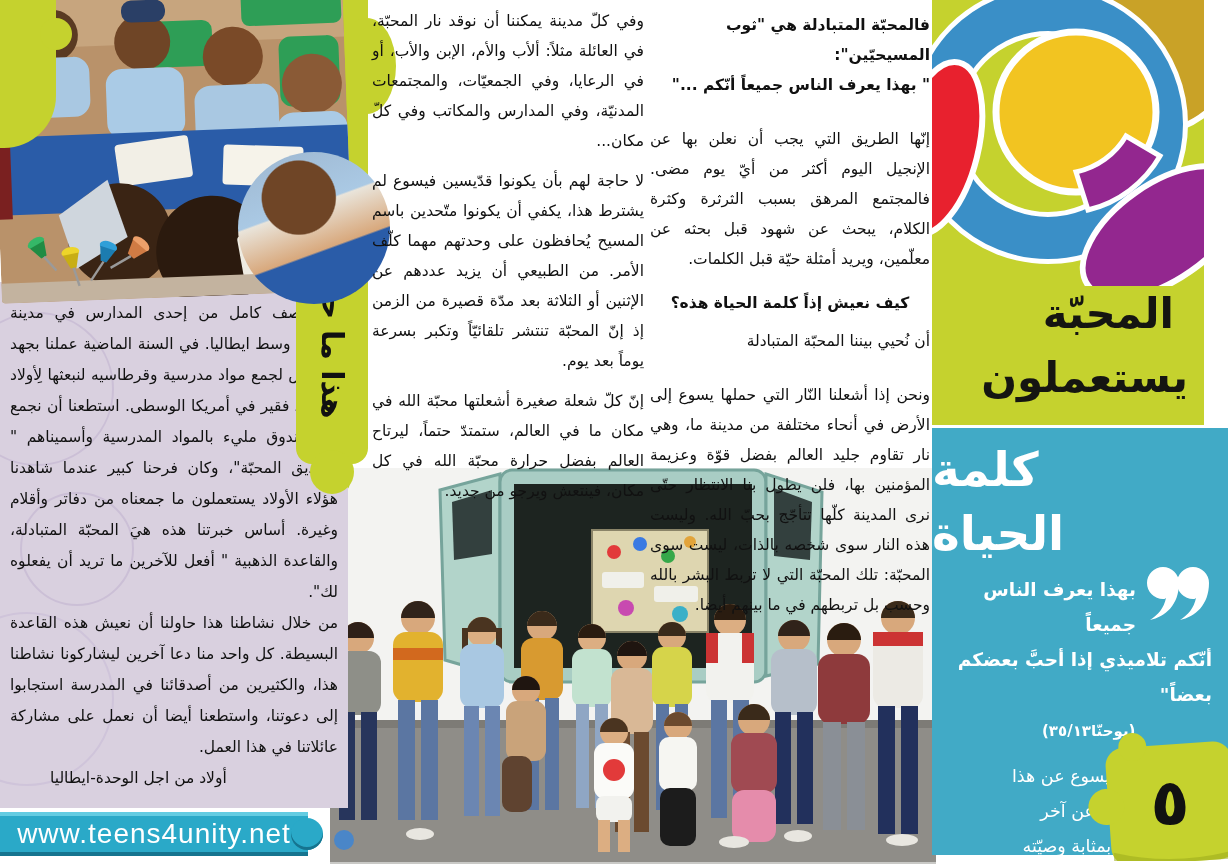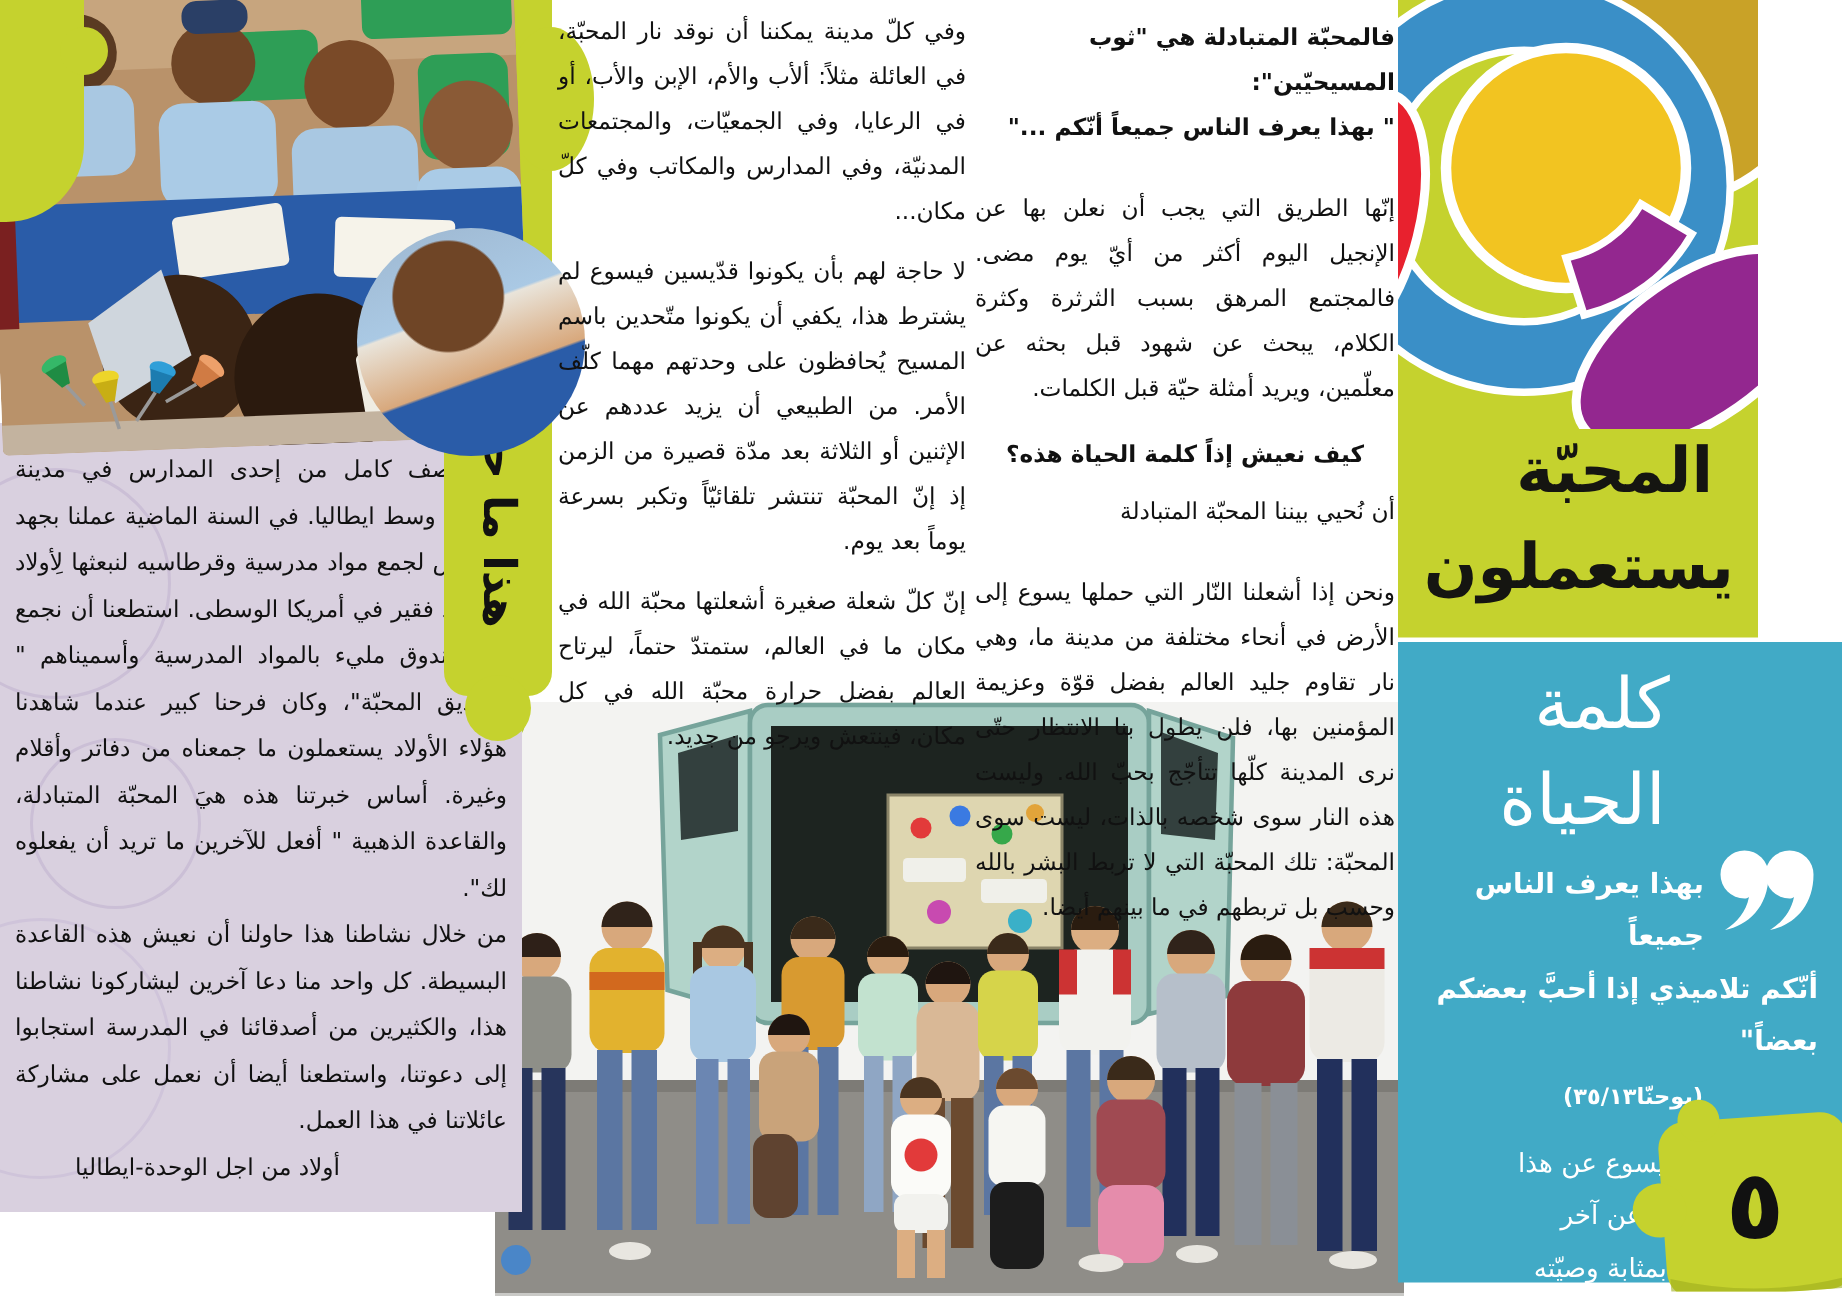--- a/index.html
+++ b/index.html
@@ -51,30 +51,30 @@
   .right-col p{margin:0;}
   .right-col .lead{font-weight:bold;text-align:right;}
   .right-col .subhead{font-weight:bold;margin:14px 0 8px;text-align:center;}
   .right-col .gap{margin-top:24px;}
 
   
   .group-photo{position:absolute;left:330px;top:468px;width:606px;height:394px;z-index:1;
         border-bottom:2px solid #c9c9c6;}
 
   
-  .right-panel{position:absolute;left:932px;top:0;width:240px;height:425px;background:#c5d22e;
+  .right-panel{position:absolute;left:932px;top:0;width:272px;height:425px;background:#c5d22e;
         overflow:hidden;z-index:2;}
   .panel-title{position:absolute;top:282px;right:30px;left:10px;text-align:right;
         font-weight:bold;font-size:42px;line-height:64px;color:#151511;}
   .panel-title .l2{margin-right:-14px;}
 
   
   .cyan-panel{position:absolute;left:932px;top:428px;width:296px;height:427px;background:#41aac6;
         z-index:2;color:#fff;}
-  .wol-title{padding:10px 24px 0 0;font-weight:normal;font-size:47px;line-height:64px;text-align:center;}
+  .wol-title{padding:10px 24px 0 0;font-weight:bold;font-size:47px;line-height:64px;text-align:left;}
   .wol-title .l2{margin-right:26px;}
   .quote-block{padding:6px 16px 0 14px;text-align:right;font-weight:bold;font-size:18.5px;line-height:35px;}
   .quote-icon{float:right;margin:-6px 0 0 10px;}
   .citation{padding:2px 0 0 96px;text-align:left;font-size:15px;font-weight:bold;}
   .cyan-body{padding:10px 18px 0 70px;text-align:right;font-size:17.5px;line-height:35px;}
   .puzzle-5{position:absolute;right:-4px;bottom:-6px;z-index:4;}
 
   
   .site-bar{position:absolute;left:0;top:812px;width:308px;height:36px;background:#2aa9c8;
         border-top:4px solid #63cce2;border-bottom:4px solid #16748f;z-index:9;
@@ -368,14 +368,17 @@
       <g transform="rotate(-4 90 70)">
         <rect x="34" y="16" width="126" height="118" rx="18" fill="#c5d22e"></rect>
         <circle cx="32" cy="74" r="18" fill="#c5d22e"></circle>
         <circle cx="62" cy="16" r="14" fill="#c5d22e"></circle>
         <path d="M36 120 q60 18 120 6 l0 8 -120 0 z" fill="#9fae1e" opacity="0.6"></path>
       </g>
       <text x="96" y="96" text-anchor="middle" font-family="DejaVu Sans" font-size="64" font-weight="bold" fill="#111" id="page-number-text">٥</text>
     </svg>
   </div>
 
+  <div class="site-bar">
+    <span>www.teens4unity.net</span>
+  </div>
 
 </div>
 
 </body></html>

